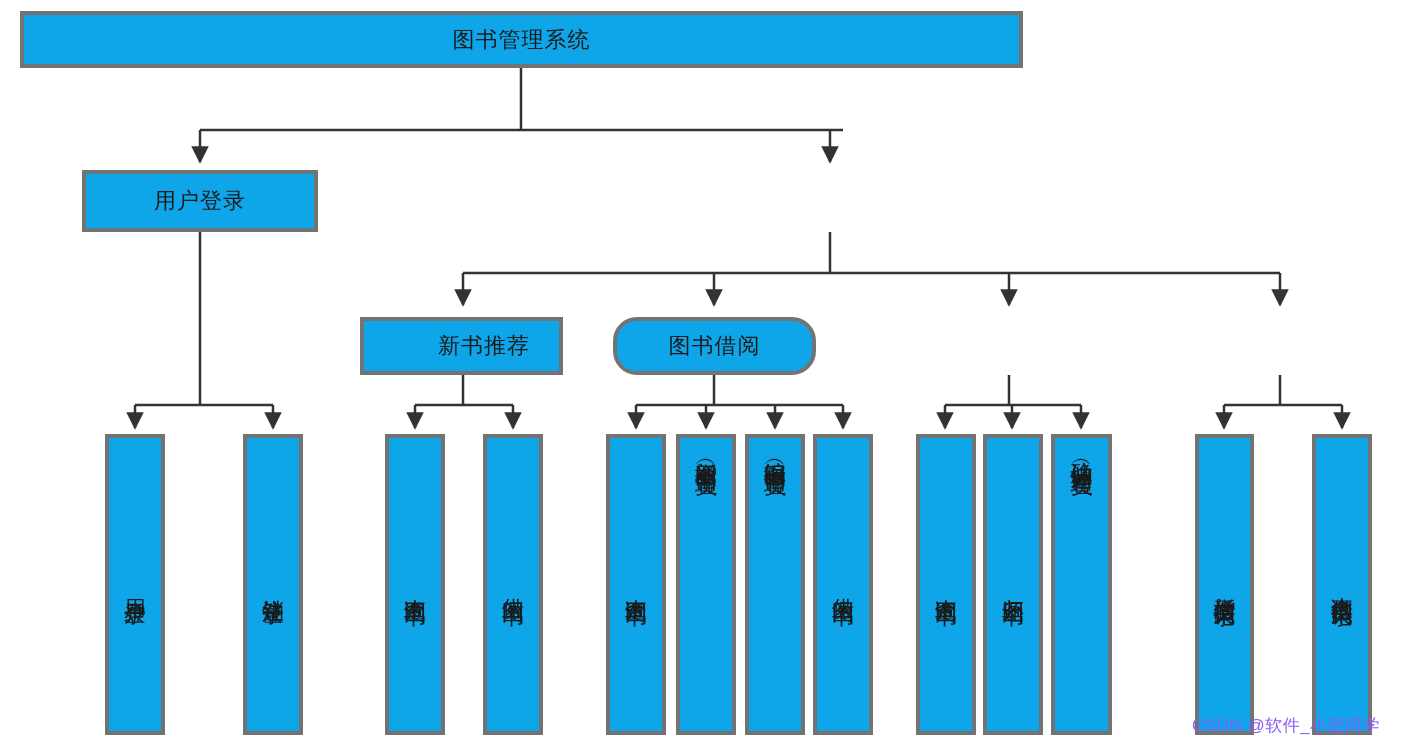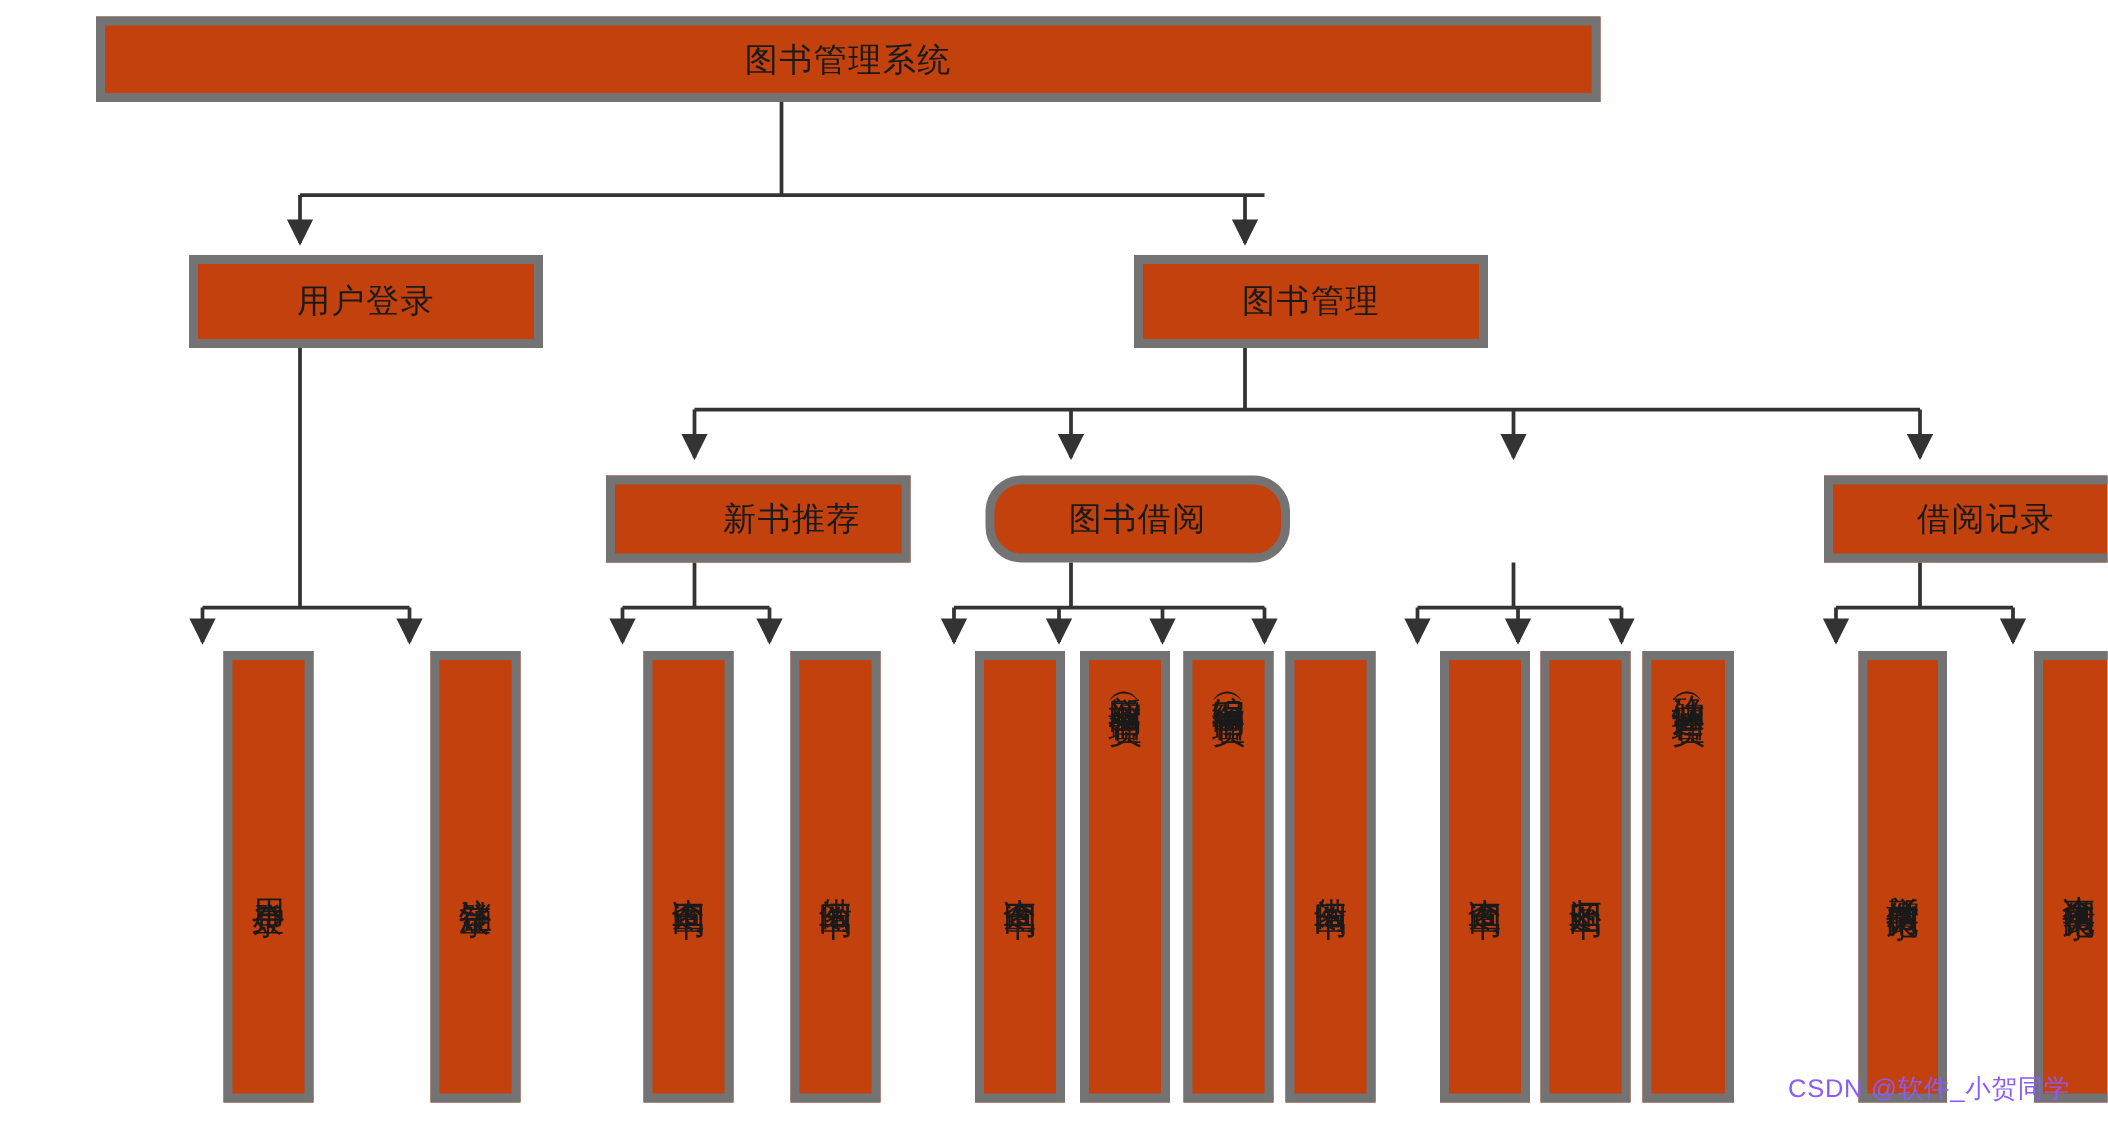--- a/index.html
+++ b/index.html
@@ -18,28 +18,27 @@
   }
   #edges {
     position: absolute;
     left: 0; top: 0;
     width: 1405px;
     height: 747px;
     pointer-events: none;
   }
   .node {
     position: absolute;
-    border: 6px solid #737373;
-    background: #c2410c;
+    border: 4px solid #737373;
+    background: #0ea5e9;
     display: flex;
     align-items: center;
     justify-content: center;
     color: #1a1a1a;
     z-index: 2;
-    margin-left: 44px;
   }
   .node.h {
     font-size: 22px;
     letter-spacing: 1px;
   }
   .node.v {
     writing-mode: vertical-rl;
     text-orientation: upright;
     font-size: 22px;
     letter-spacing: 2px;
@@ -119,32 +118,26 @@
     </g>
   </svg>
 
   <div class="node h" style="left:20px; top:11px; width:1003px; height:57px;">
     <span>图书管理系统</span>
   </div>
 
   <div class="node h" style="left:82px; top:170px; width:236px; height:62px;">
     <span>用户登录</span>
   </div>
-  <div class="node h" style="left:712px; top:170px; width:236px; height:62px;">
-    <span>图书管理</span>
-  </div>
 
   <div class="node h" style="left:360px; top:317px; width:203px; height:58px;padding-left:45px;">
     <span>新书推荐</span>
   </div>
   <div class="node h" style="left:613px; top:317px; width:203px; height:58px;border-radius:24px;">
     <span>图书借阅</span>
-  </div>
-  <div class="node h" style="left:1172px; top:317px; width:216px; height:58px;">
-    <span>借阅记录</span>
   </div>
 
   <div class="node v" style="left:105px; top:434px; width:60px; height:301px;">
     <span>用户登录</span>
   </div>
   <div class="node v" style="left:243px; top:434px; width:60px; height:301px;">
     <span>注销登录</span>
   </div>
 
   <div class="node v" style="left:385px; top:434px; width:60px; height:301px;">

